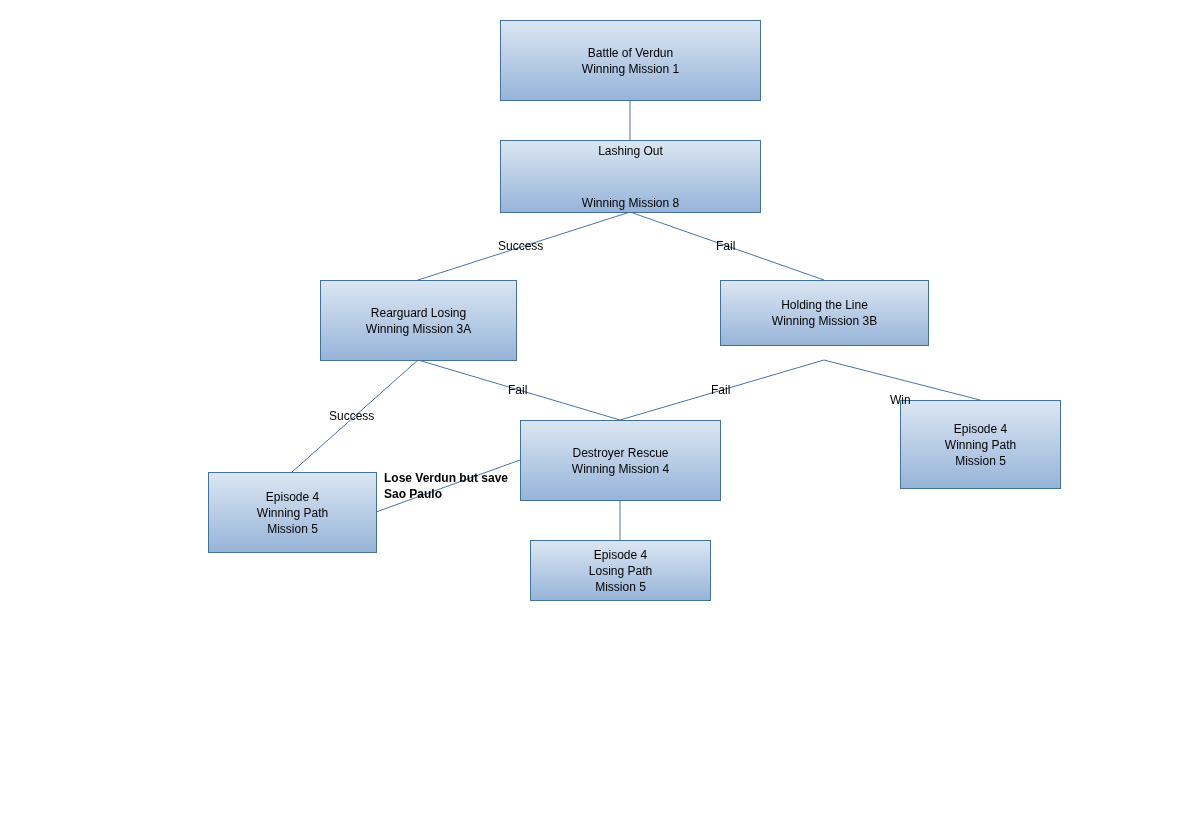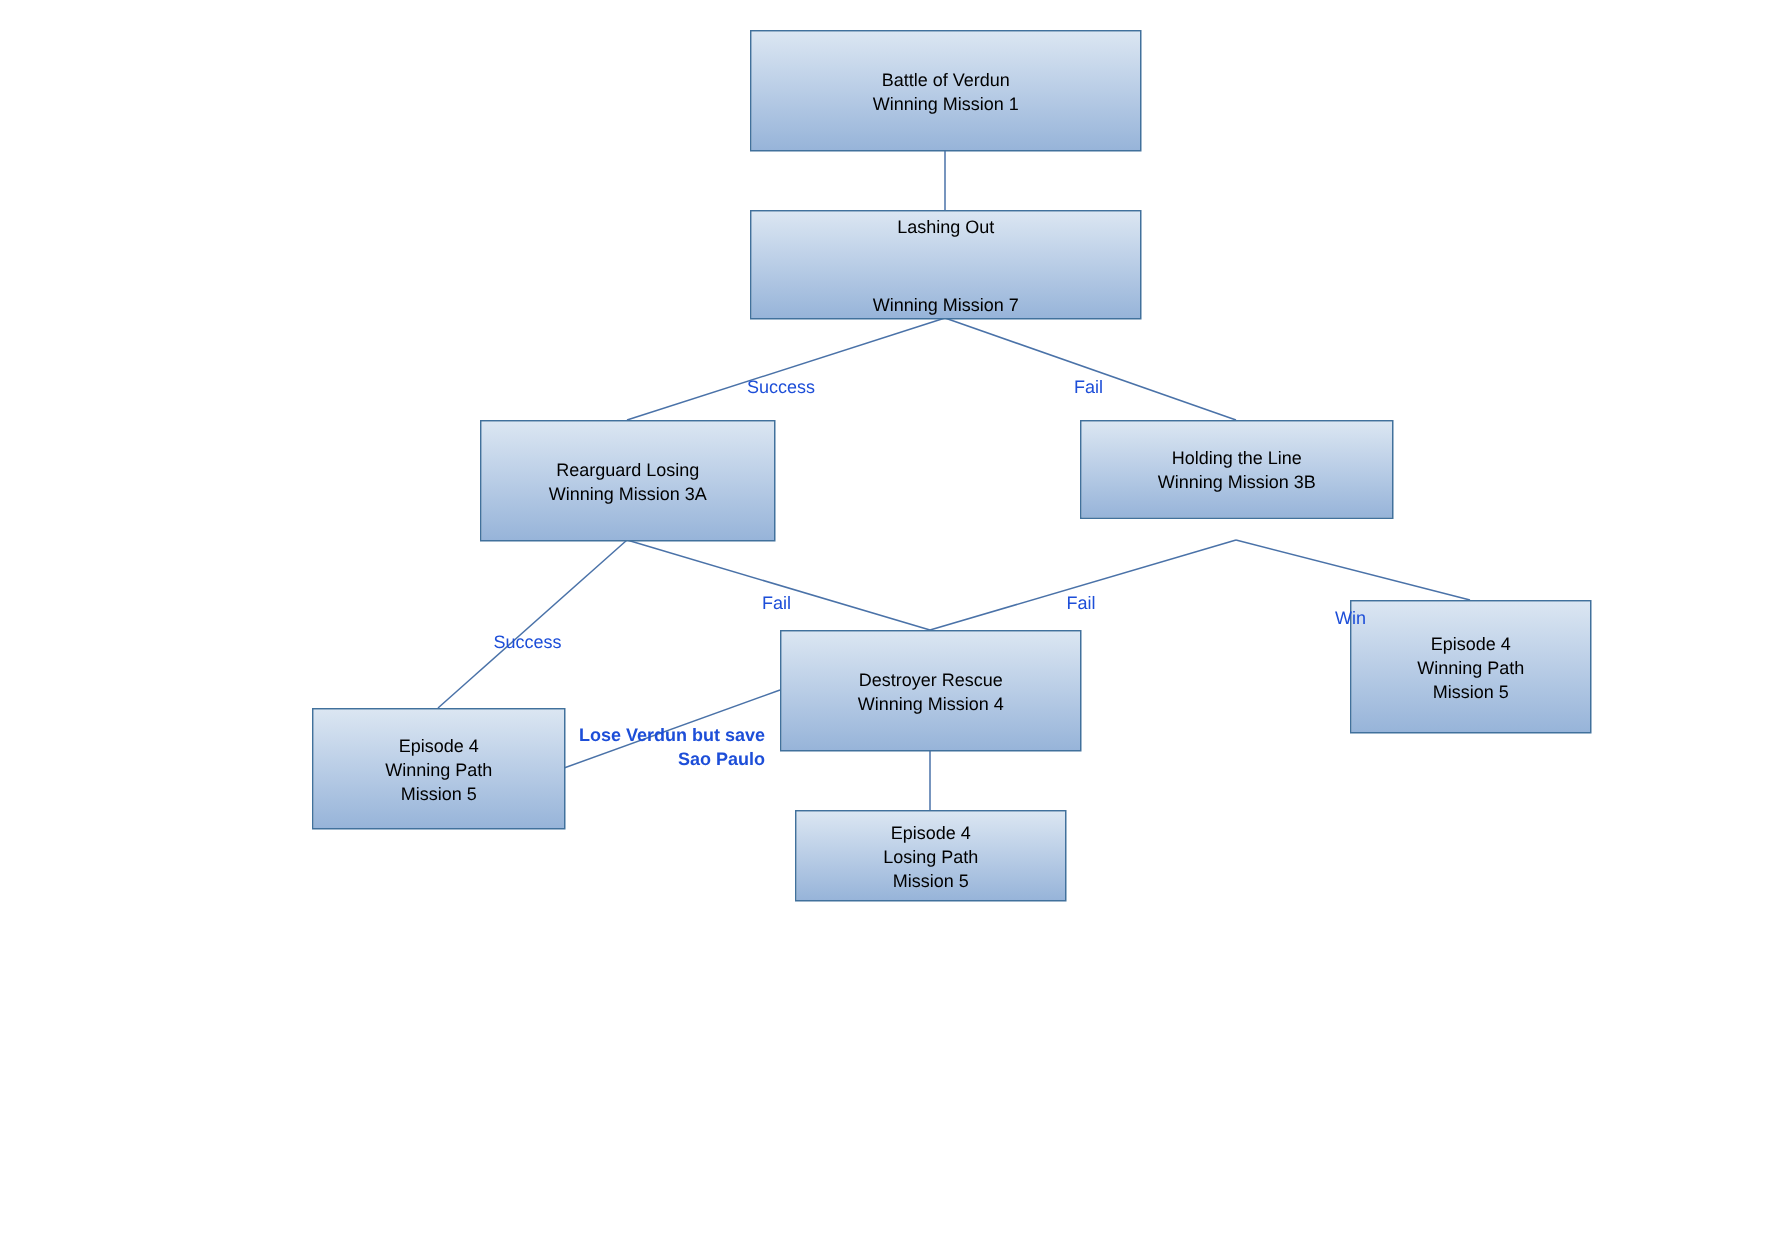--- a/index.html
+++ b/index.html
@@ -4,22 +4,22 @@
 <style>
   html, body { margin:0; padding:0; background:#ffffff; }
   body { width:1188px; height:840px; position:relative; overflow:hidden;
          font-family:"Liberation Sans", sans-serif; }
   #canvas { position:absolute; left:0; top:0; width:1188px; height:840px; }
   .node { position:absolute; box-sizing:border-box; border:1px solid #41719c;
           background:linear-gradient(to bottom, #dbe6f2 0%, #b9cde6 50%, #97b4d9 100%);
           display:flex; align-items:center; justify-content:center; flex-direction:column;
           font-size:12px; color:#000; text-align:center; line-height:16px; }
   .node span { display:block; white-space:nowrap; }
-  .edge-label { position:absolute; font-size:12px; color:#1d4ed8; white-space:nowrap;
-                line-height:16px; text-align:right;margin-top:12px; }
+  .edge-label { position:absolute; font-size:12px; color:#000000; white-space:nowrap;
+                line-height:16px; text-align:left; }
   svg line { stroke:#4a72a8; stroke-width:1; }
 </style>
 </head>
 <body>
 
 <div id="canvas">
   <svg width="1188" height="840" style="position:absolute;left:0;top:0">
     <line x1="630" y1="100" x2="630" y2="140"></line>
     <line x1="630" y1="212" x2="418" y2="280"></line>
     <line x1="630" y1="212" x2="824" y2="280"></line>
@@ -31,21 +31,21 @@
     <line x1="620" y1="500" x2="620" y2="540"></line>
   </svg>
 
   <div class="node" style="left:500px;top:20px;width:261px;height:81px;">
     <span>Battle of Verdun</span>
     <span>Winning Mission 1</span>
   </div>
 
   <div class="node" style="left:500px;top:140px;width:261px;height:73px;gap:36px;">
     <span>Lashing Out</span>
-    <span>Winning Mission 7</span>
+    <span>Winning Mission 8</span>
   </div>
 
   <div class="node" style="left:320px;top:280px;width:197px;height:81px;">
     <span>Rearguard Losing</span>
     <span>Winning Mission 3A</span>
   </div>
 
   <div class="node" style="left:720px;top:280px;width:209px;height:66px;">
     <span>Holding the Line</span>
     <span>Winning Mission 3B</span>

